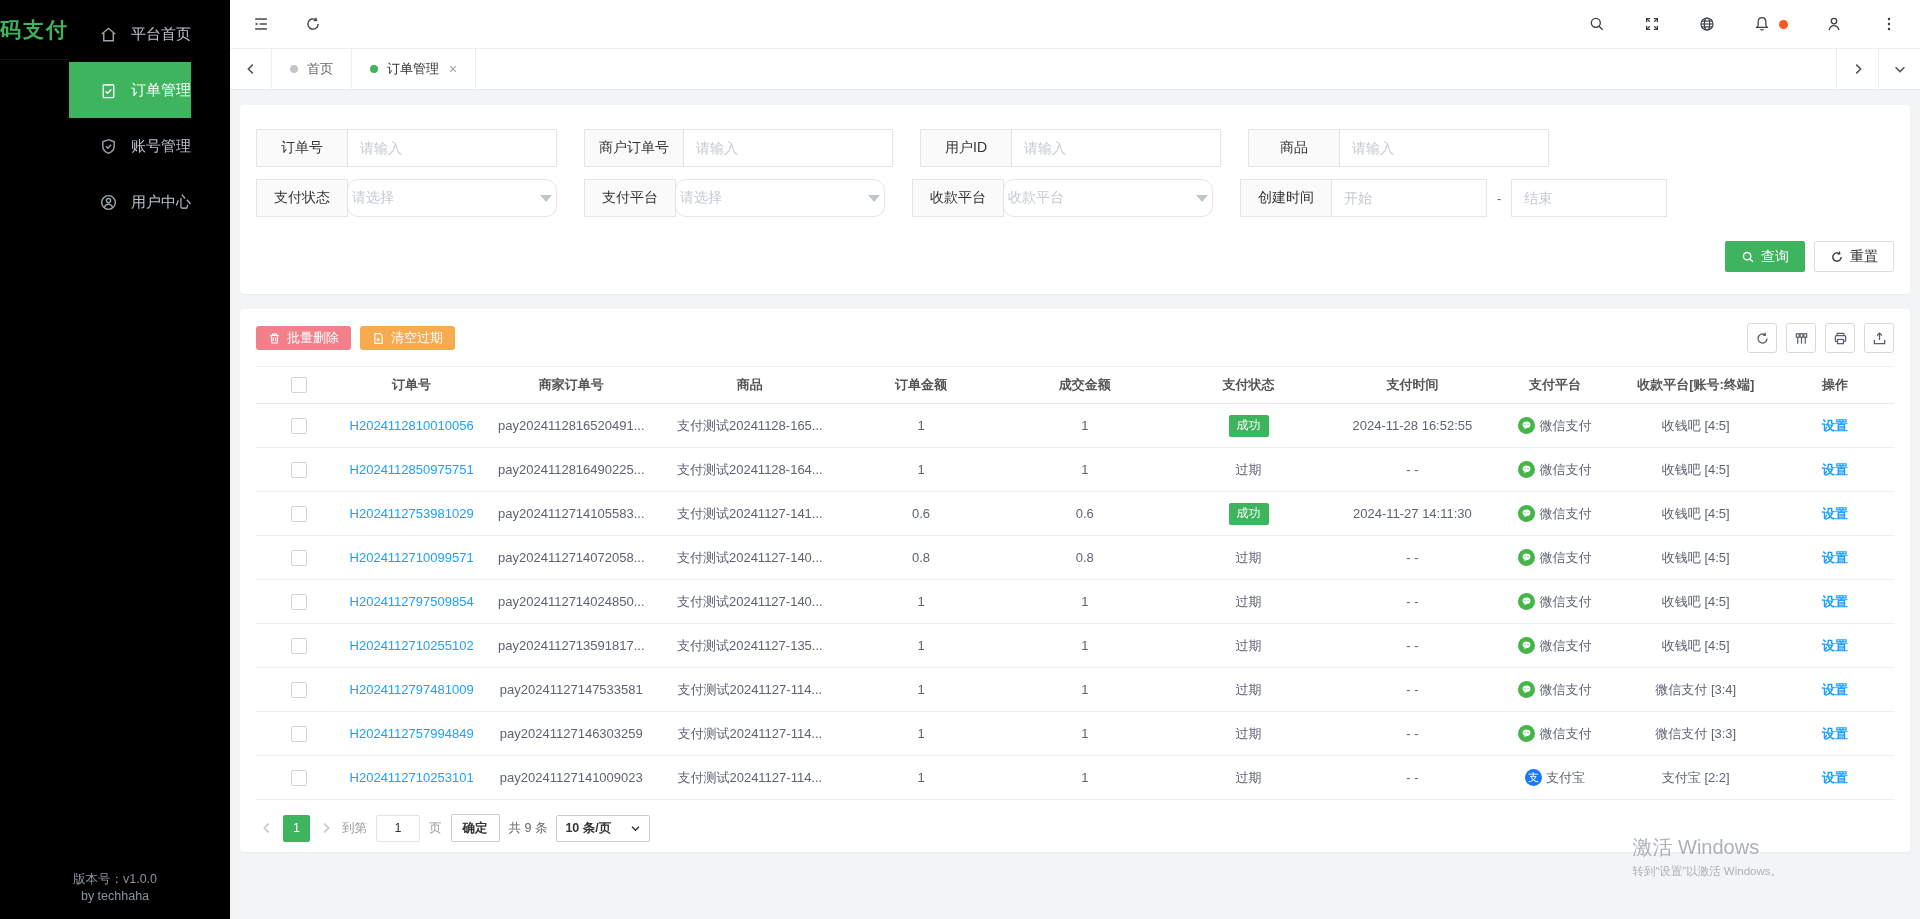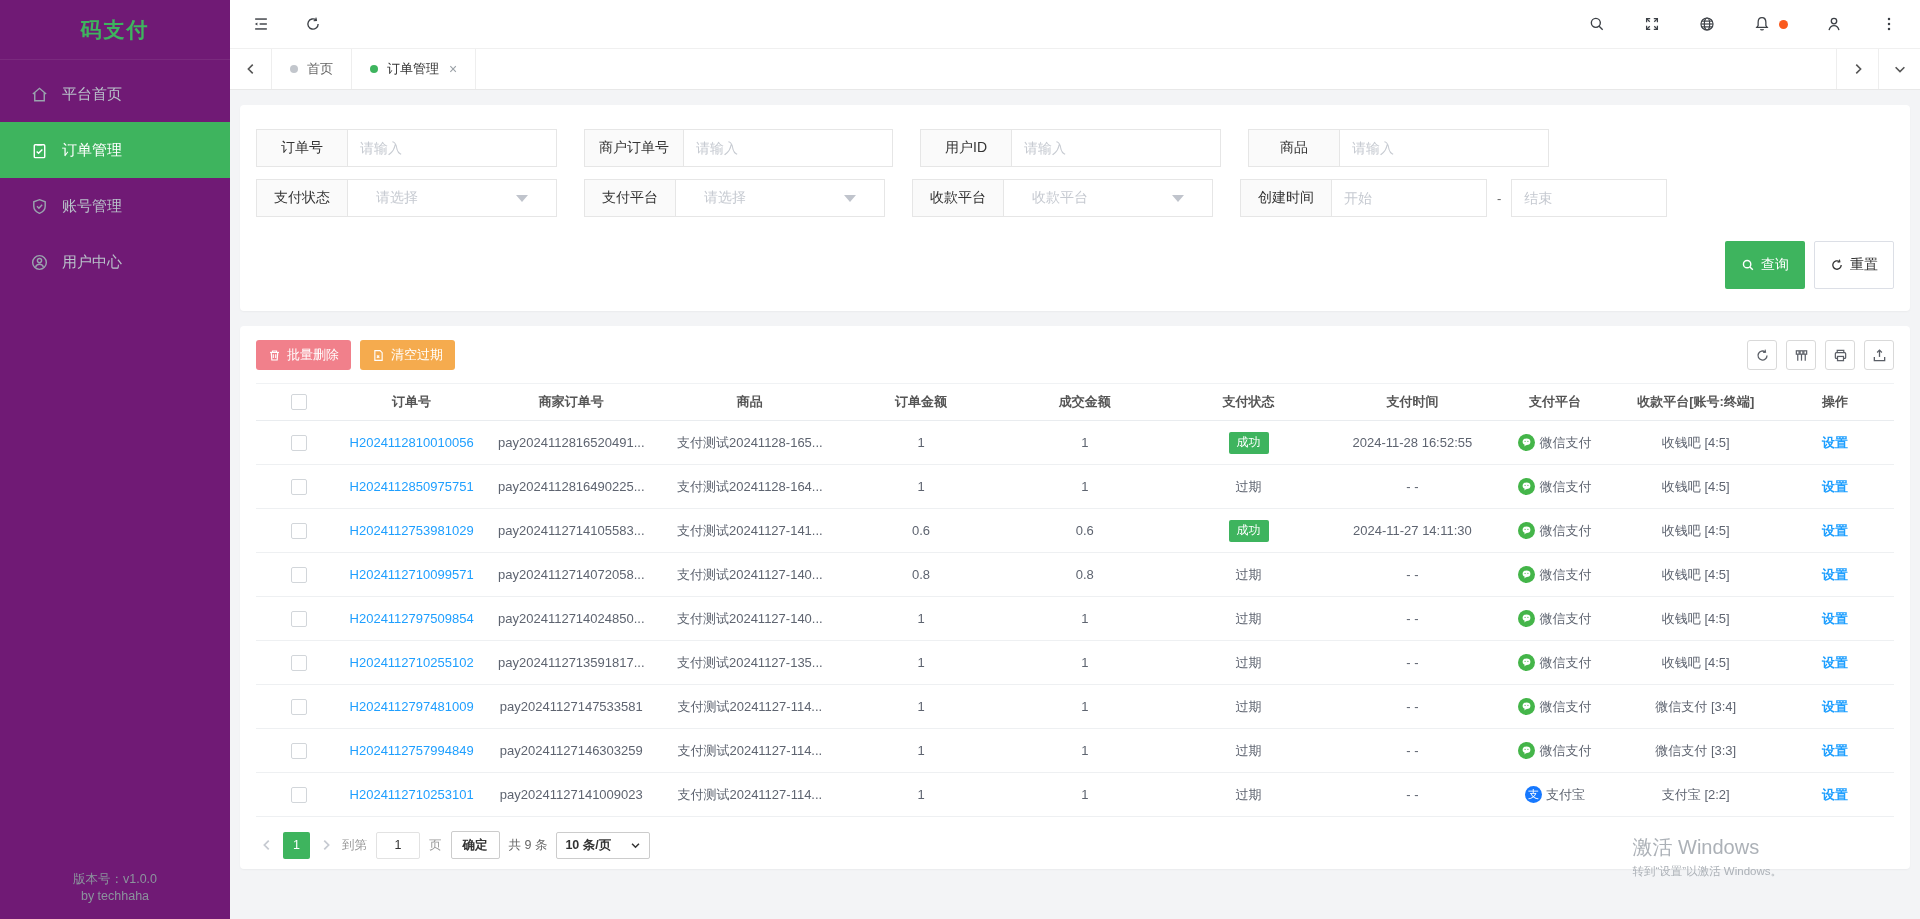--- a/index.html
+++ b/index.html
@@ -1,21 +1,21 @@
 <!DOCTYPE html>
 <html><head>
 <meta charset="utf-8">
 <style>
   * { margin:0; padding:0; box-sizing:border-box; }
   html,body { width:1920px; height:919px; overflow:hidden; }
   body { font-family:"Liberation Sans", sans-serif; font-size:13px; color:#333; background:#f3f4f6; display:flex; }
   svg { display:block; }
 
   
-  .sidebar { width:230px; height:100%; background:#701a75; flex:0 0 230px; display:flex; flex-direction:column; position:relative; }
+  .sidebar { width:230px; height:100%; background:#000000; flex:0 0 230px; display:flex; flex-direction:row; position:relative; }
   .logo { height:60px; display:flex; align-items:center; justify-content:center; color:#3eb45e; font-size:21px; font-weight:bold; letter-spacing:2px; border-bottom:1px solid rgba(255,255,255,.07); }
   .menu { padding-top:6px; }
   .menu-item { height:56px; display:flex; align-items:center; padding-left:30px; color:#b9c2ca; font-size:15px; cursor:pointer; }
   .menu-item .mi-icon { width:19px; height:19px; margin-right:13px; color:#9aa4ae; }
   .menu-item.active { background:#3eb45e; color:#fff; }
   .menu-item.active .mi-icon { color:#fff; }
   .side-footer { position:absolute; bottom:14px; left:0; right:0; text-align:center; color:#8b949d; font-size:12.5px; line-height:17px; }
 
   
   .main { flex:1; display:flex; flex-direction:column; height:100%; min-width:0; }
@@ -44,34 +44,34 @@
 
   
   .filter-card { padding:24px 16px 22px 16px; margin-bottom:15px; }
   .frow { display:flex; }
   .frow + .frow { margin-top:12px; }
   .fgroup { display:flex; margin-right:27px; }
   .flabel { min-width:92px; padding:0 14px; height:38px; display:flex; align-items:center; justify-content:center; background:#fafafa; border:1px solid #e6e6e6; font-size:14px; color:#333; white-space:nowrap; }
   .finput, .fselect { width:210px; height:38px; border:1px solid #e6e6e6; margin-left:-1px; background:#fff; }
   .finput input { width:100%; height:100%; border:none; outline:none; padding:0 12px; font-size:14px; font-family:inherit; color:#333; }
   .finput input::placeholder { color:#c6cad1; }
-  .fselect { display:flex; align-items:center; justify-content:space-between; padding:0 28px; cursor:pointer; }
+  .fselect { display:flex; align-items:center; justify-content:space-between; padding:0 4px; cursor:pointer;border-radius:11px; }
   .fselect .ph { color:#c6cad1; font-size:14px; }
   .fselect .caret { width:0; height:0; border-left:6px solid transparent; border-right:6px solid transparent; border-top:7px solid #c0c4cc; }
   .fdate { width:156px; }
   .fsep { display:flex; align-items:center; margin:0 10px; color:#666; }
   .btn-row { display:flex; justify-content:flex-end; gap:9px; margin-top:24px; }
-  .btn { height:48px; display:inline-flex; align-items:center; gap:6px; padding:14px 15px; border-radius:2px; font-size:14px; cursor:pointer; border:1px solid transparent; background:#fff; font-family:inherit; }
+  .btn { height:31px; display:inline-flex; align-items:center; gap:6px; padding:14px 15px; border-radius:2px; font-size:14px; cursor:pointer; border:1px solid transparent; background:#fff; font-family:inherit; }
   .btn-green { background:#3eb45e; color:#fff; }
   .btn-plain { border-color:#dcdfe6; color:#333; }
 
   
   .table-card { padding:14px 16px 10px 16px; min-height:540px; }
   .toolbar { display:flex; align-items:center; margin-bottom:13px; }
-  .btn-sm { height:30px; padding:0 12px; font-size:13px; border-radius:3px; display:inline-flex; align-items:center; gap:6px; color:#fff; cursor:pointer; border:none; font-family:inherit; }
+  .btn-sm { height:24px; padding:0 12px; font-size:13px; border-radius:3px; display:inline-flex; align-items:center; gap:6px; color:#fff; cursor:pointer; border:none; font-family:inherit; }
   .btn-danger { background:#f1808b; margin-right:9px; }
   .btn-warn { background:#f5ab4e; }
   .tool-right { margin-left:auto; display:flex; gap:9px; }
   .icon-btn { width:30px; height:30px; border:1px solid #d9d9d9; border-radius:3px; background:#fff; display:flex; align-items:center; justify-content:center; color:#5a5e66; cursor:pointer; }
 
   .tbl { width:100%; font-size:13px; }
   .tr { display:flex; align-items:center; }
   .thead { height:38px; border-top:1px solid #f0f2f4; border-bottom:1px solid #e9ecef; font-weight:bold; color:#555; }
   .tbody .tr { height:44px; border-bottom:1px solid #eef0f2; color:#5e6470; }
   .td, .th { text-align:center; white-space:nowrap; overflow:hidden; display:flex; align-items:center; justify-content:center; }

